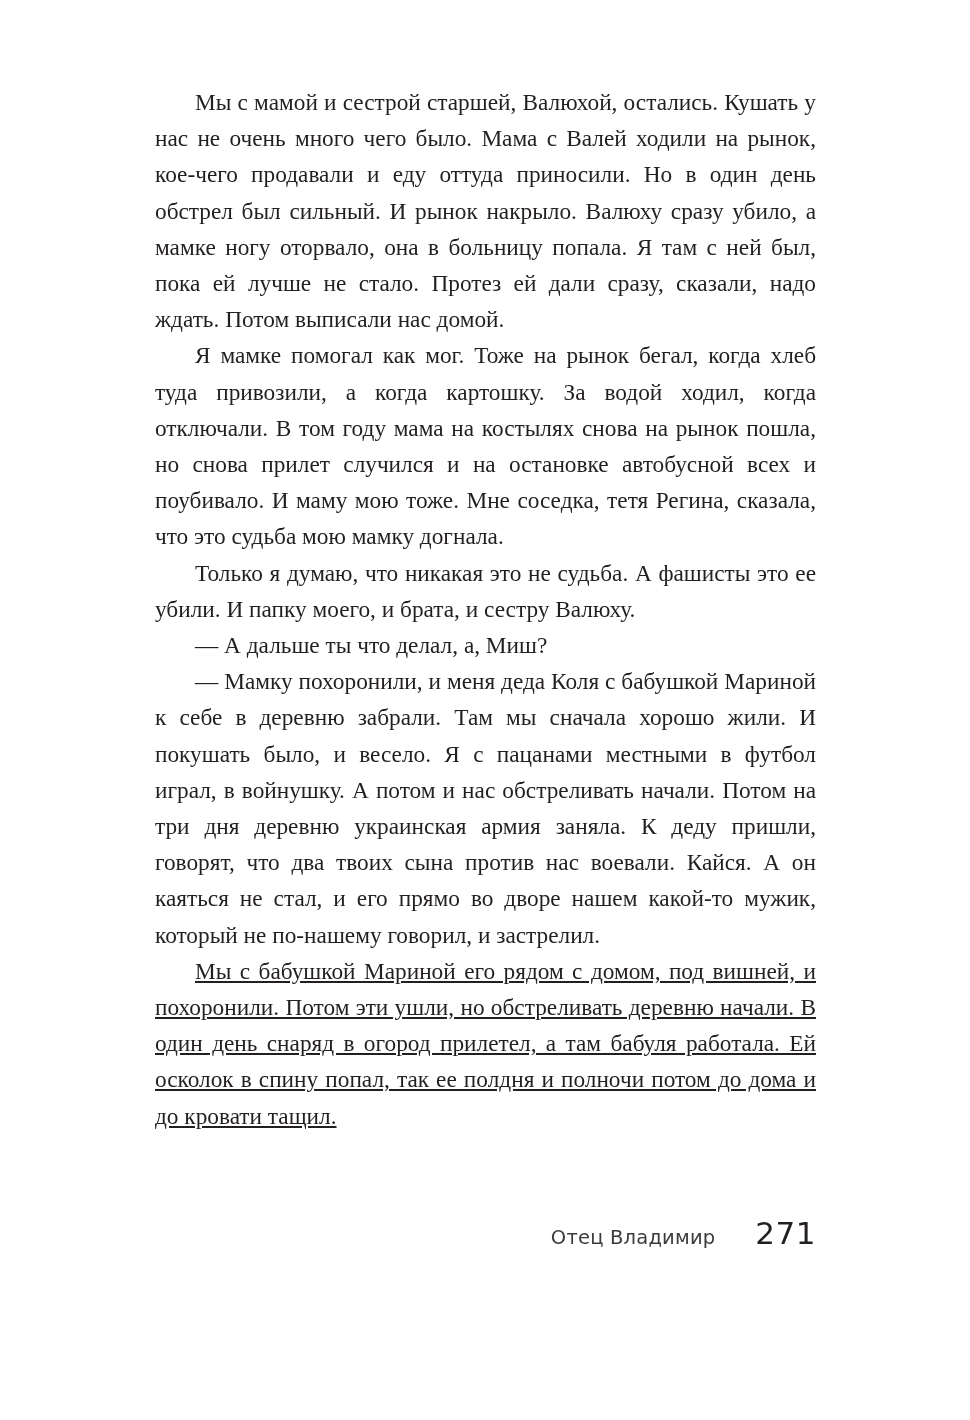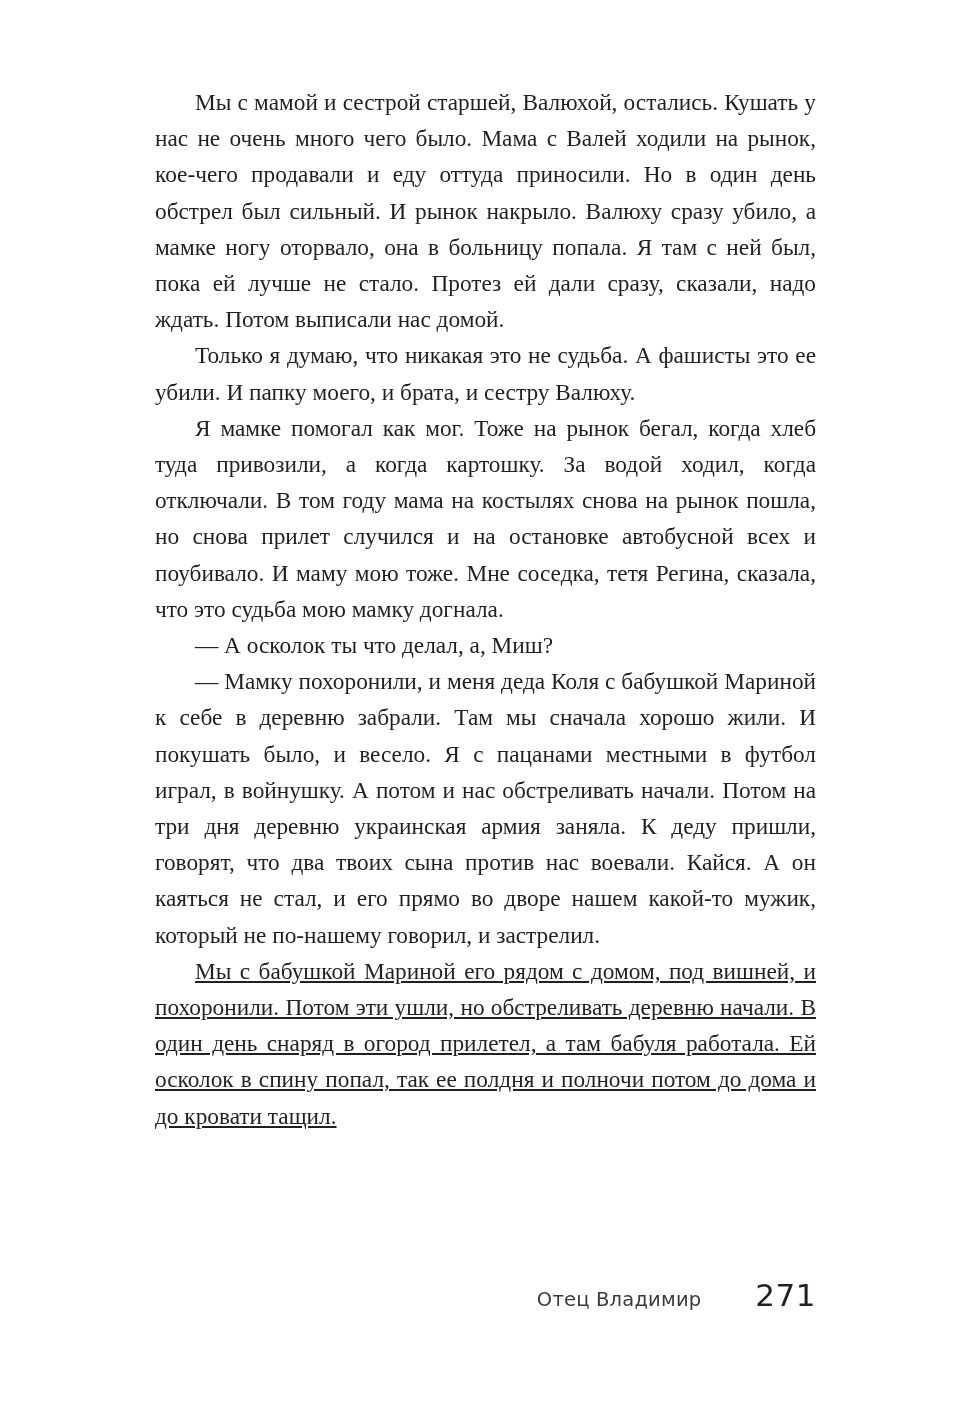--- a/index.html
+++ b/index.html
@@ -53,57 +53,57 @@
 
   
   .para:last-child {
     text-align: justify;
     text-decoration: underline;
   }
 
   #footer {
     position: absolute;
     left: 155px;
-    top: 1277px;
+    top: 1215px;
     width: 661px;
     height: 46px;
     display: flex;
     align-items: baseline;
     justify-content: flex-end;
+    gap: 40px;
   }
 
   #running-head {
     font-family: "DejaVu Sans", "Liberation Sans", sans-serif;
     font-size: 19.5px;
     font-weight: 400;
     color: #3b3b3f;
     letter-spacing: 0.2px;
     white-space: nowrap;
   }
 
   #page-number {
     font-family: "DejaVu Sans", "Liberation Sans", sans-serif;
     font-size: 31px;
     font-weight: 400;
     color: #231f20;
     letter-spacing: 0.5px;
-    margin-left: 54px;
     white-space: nowrap;
   }
 </style>
 </head>
 <body>
 
 <div id="page">
 
   <div id="text-block">
     <p class="para">Мы с мамой и сестрой старшей, Валюхой, остались. Кушать у нас не очень много чего было. Мама с Валей ходили на рынок, кое-чего продавали и еду оттуда приносили. Но в один день обстрел был сильный. И рынок накрыло. Валюху сразу убило, а мамке ногу оторвало, она в больницу попала. Я там с ней был, пока ей лучше не стало. Протез ей дали сразу, сказали, надо ждать. Потом выписали нас домой.</p>
+    <p class="para">Я мамке помогал как мог. Тоже на рынок бегал, когда хлеб туда привозили, а когда картошку. За водой ходил, когда отключали. В том году мама на костылях снова на рынок пошла, но снова прилет случился и на остановке автобусной всех и поубивало. И маму мою тоже. Мне соседка, тетя Регина, сказала, что это судьба мою мамку догнала.</p>
     <p class="para">Только я думаю, что никакая это не судьба. А фашисты это ее убили. И папку моего, и брата, и сестру Валюху.</p>
-    <p class="para">Я мамке помогал как мог. Тоже на рынок бегал, когда хлеб туда привозили, а когда картошку. За водой ходил, когда отключали. В том году мама на костылях снова на рынок пошла, но снова прилет случился и на остановке автобусной всех и поубивало. И маму мою тоже. Мне соседка, тетя Регина, сказала, что это судьба мою мамку догнала.</p>
-    <p class="para dialogue">— А осколок ты что делал, а, Миш?</p>
+    <p class="para dialogue">— А дальше ты что делал, а, Миш?</p>
     <p class="para dialogue">— Мамку похоронили, и меня деда Коля с бабушкой Мариной к себе в деревню забрали. Там мы сначала хорошо жили. И покушать было, и весело. Я с пацанами местными в футбол играл, в войнушку. А потом и нас обстреливать начали. Потом на три дня деревню украинская армия заняла. К деду пришли, говорят, что два твоих сына против нас воевали. Кайся. А он каяться не стал, и его прямо во дворе нашем какой-то мужик, который не по-нашему говорил, и застрелил.</p>
     <p class="para">Мы с бабушкой Мариной его рядом с домом, под вишней, и похоронили. Потом эти ушли, но обстреливать деревню начали. В один день снаряд в огород прилетел, а там бабуля работала. Ей осколок в спину попал, так ее полдня и полночи потом до дома и до кровати тащил.</p>
   </div>
 
   <div id="footer">
     <span id="running-head">Отец Владимир</span>
     <span id="page-number">271</span>
   </div>
 
 </div>

